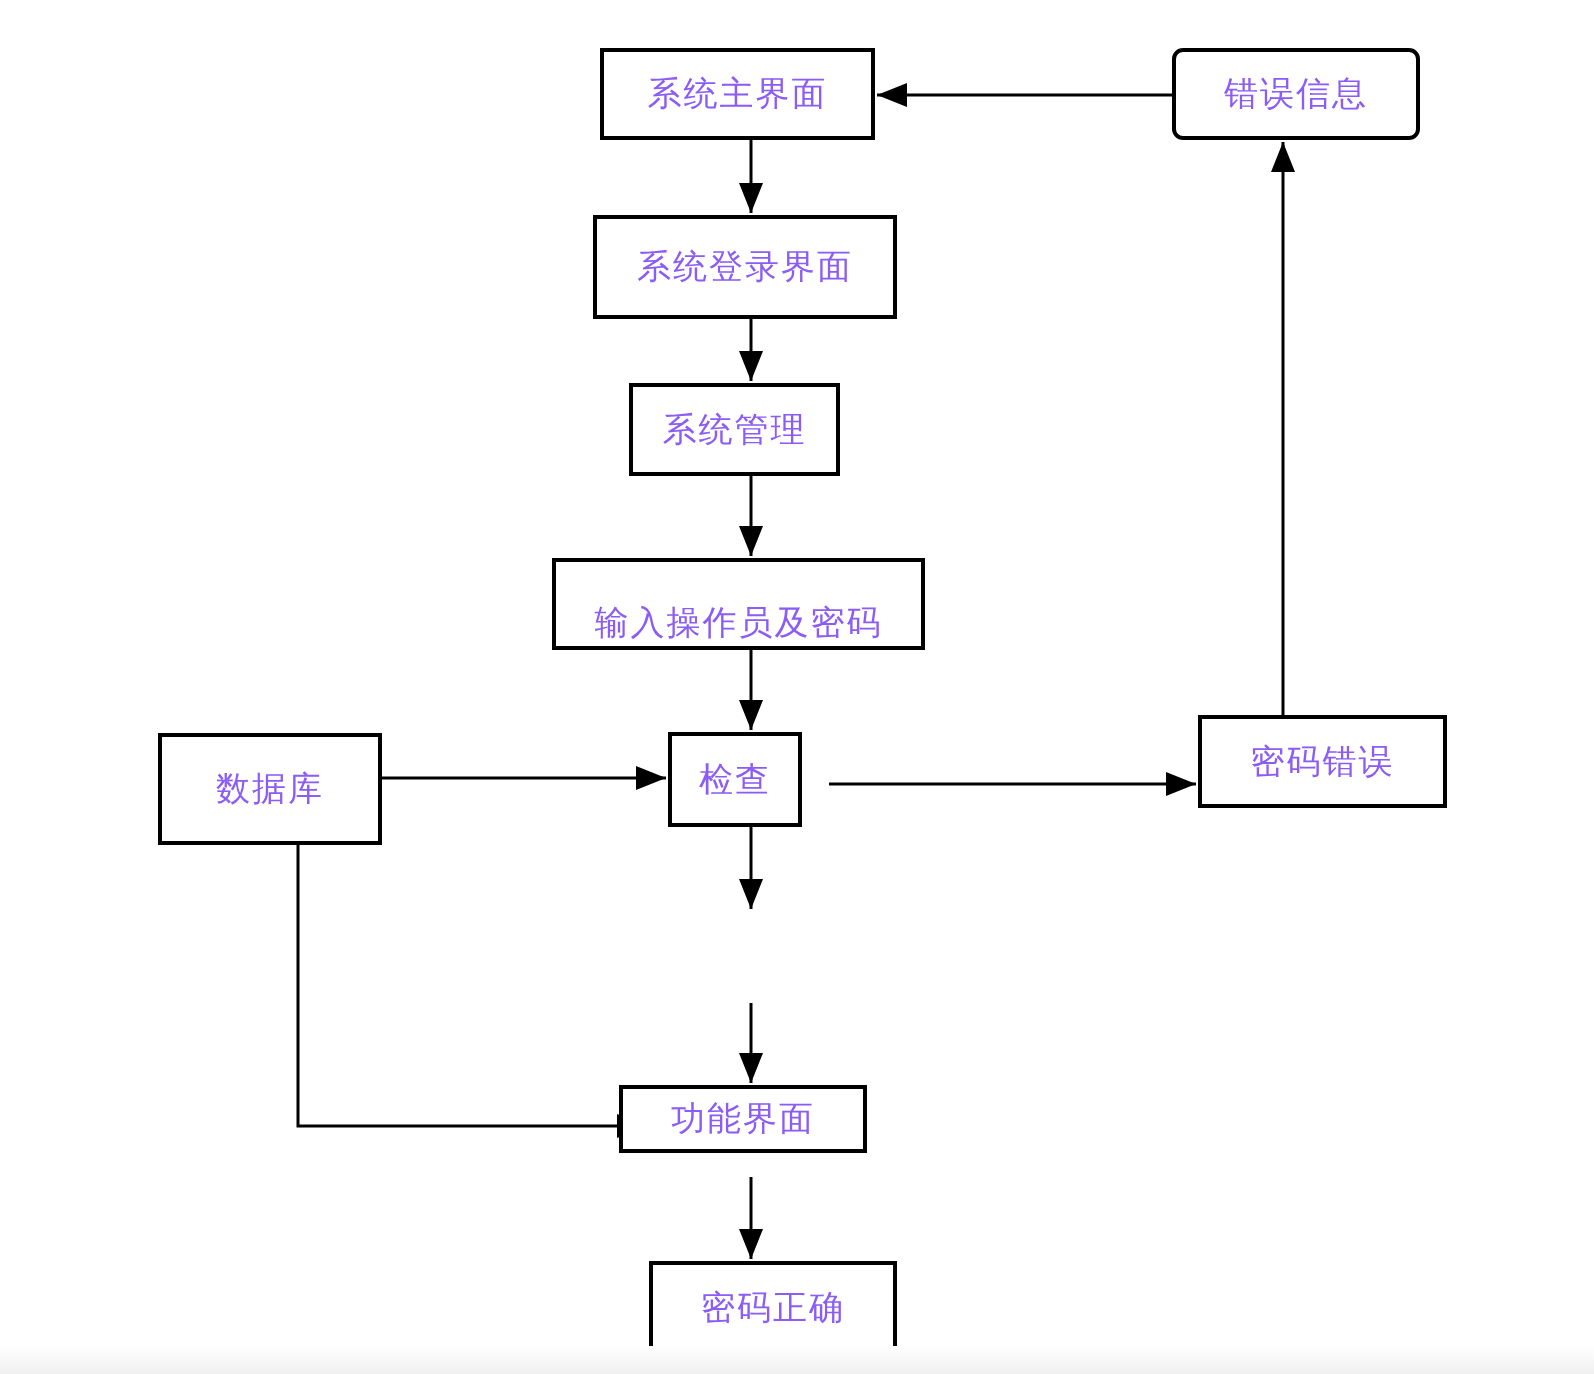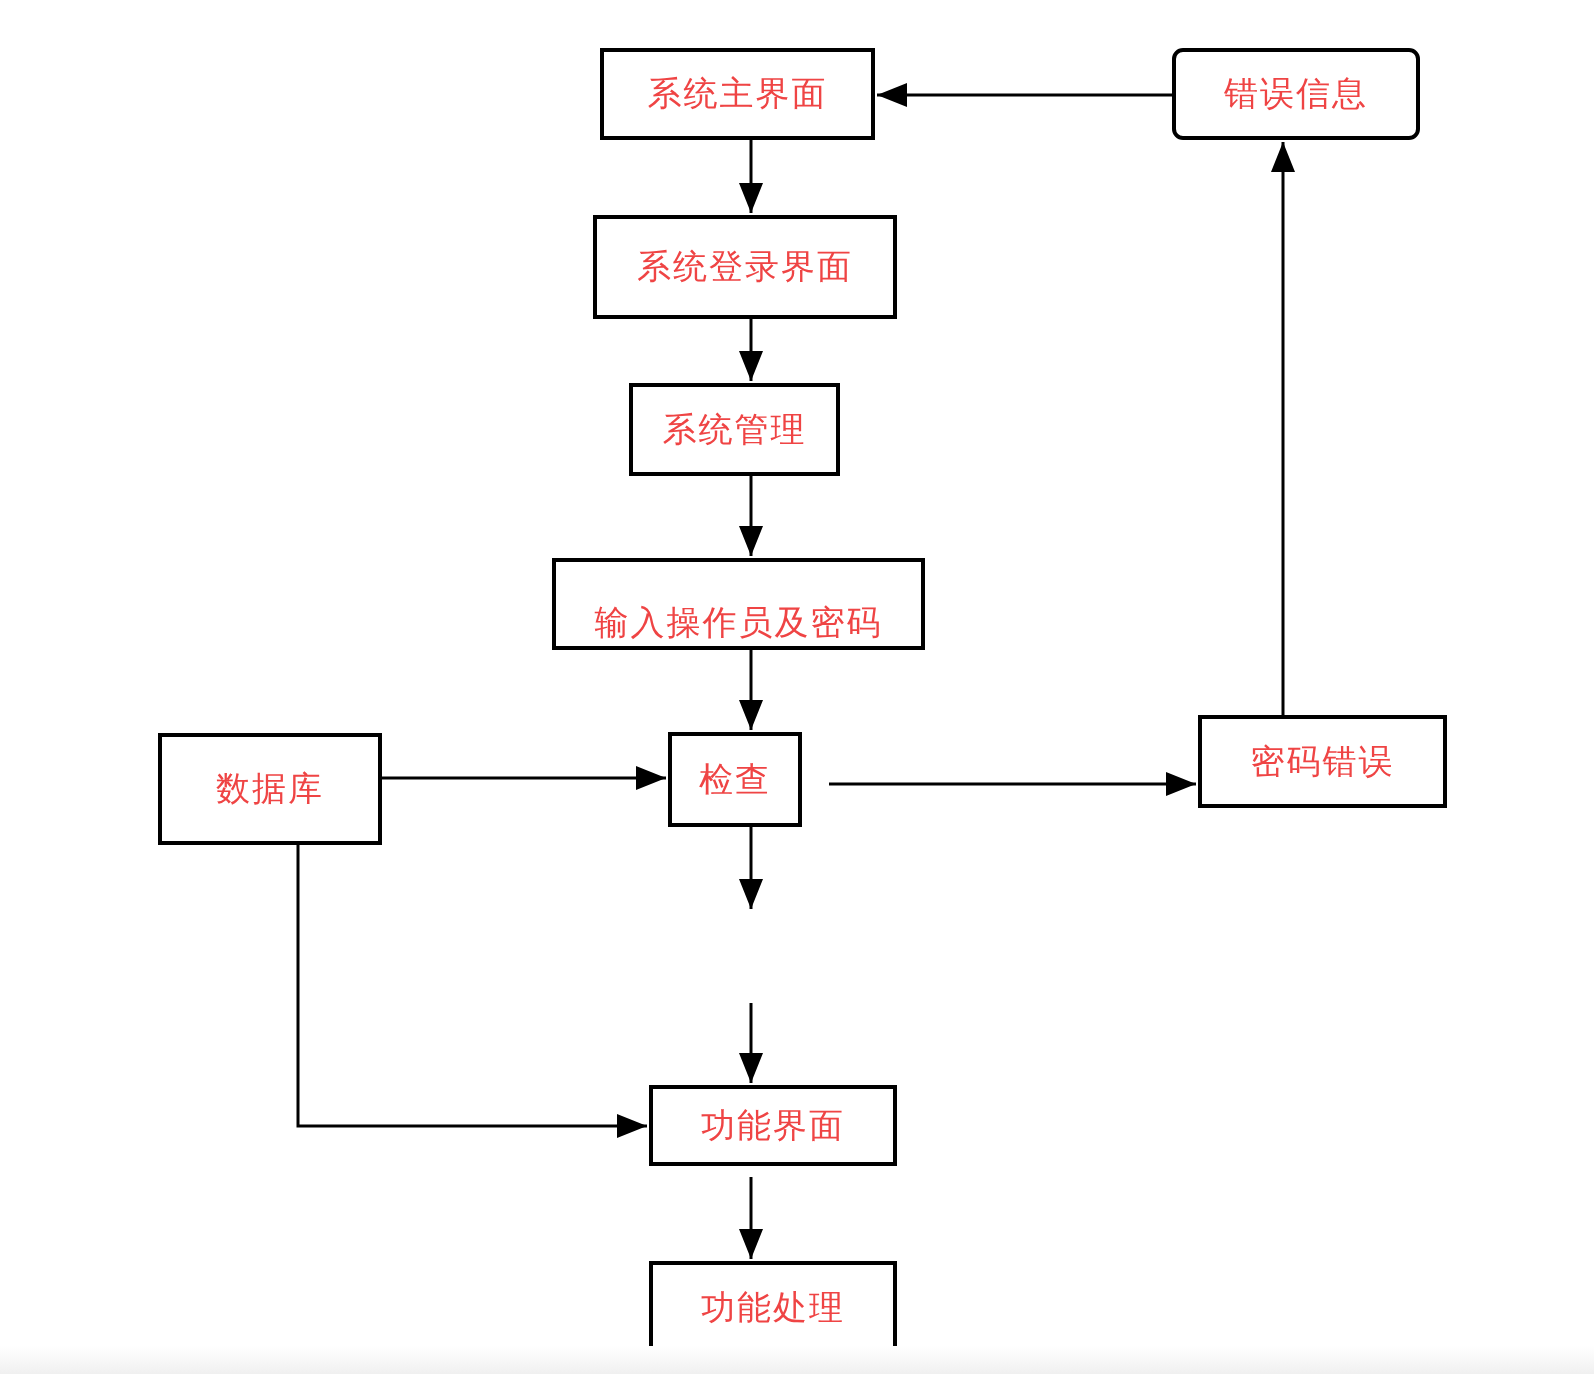--- a/index.html
+++ b/index.html
@@ -27,34 +27,34 @@
     box-sizing: border-box;
     border: 4px solid #000000;
     background: #ffffff;
     display: flex;
     align-items: center;
     justify-content: center;
   }
   .node span {
     font-size: 34px;
     letter-spacing: 2px;
-    color: #ef4444;
+    color: #8b5cf6;
     white-space: nowrap;
   }
   
   #n-system-main       { left: 600px;  top: 48px;   width: 275px; height: 92px; }
   #n-error-info        { left: 1172px; top: 48px;   width: 248px; height: 92px; border-radius: 11px; }
   #n-system-login      { left: 593px;  top: 215px;  width: 304px; height: 104px; }
   #n-system-mgmt       { left: 629px;  top: 383px;  width: 211px; height: 93px; }
   #n-input-op-pwd      { left: 552px;  top: 558px;  width: 373px; height: 92px; align-items: flex-end; }
   #n-check             { left: 668px;  top: 732px;  width: 134px; height: 95px; }
   #n-database          { left: 158px;  top: 733px;  width: 224px; height: 112px; }
   #n-password-wrong    { left: 1198px; top: 715px;  width: 249px; height: 93px; }
   #n-password-correct  { left: 650px;  top: 911px;  width: 227px; height: 92px; }
-  #n-function-ui       { left: 649px;  top: 1085px; width: 248px; height: 81px; }
+  #n-function-ui       { left: 619px;  top: 1085px; width: 248px; height: 68px; }
   #n-function-process  { left: 649px;  top: 1261px; width: 248px; height: 93px; }
   .bottom-fade {
     position: absolute;
     left: 0;
     bottom: 0;
     width: 100%;
     height: 28px;
     background: linear-gradient(#ffffff, #f0f0f0);
     pointer-events: none;
   }
@@ -107,17 +107,17 @@
   <div class="node" id="n-database">
     <span>数据库</span>
   </div>
   <div class="node" id="n-password-wrong">
     <span>密码错误</span>
   </div>
   <div class="node" id="n-function-ui">
     <span>功能界面</span>
   </div>
   <div class="node" id="n-function-process">
-    <span>功能处理</span>
+    <span>密码正确</span>
   </div>
 
   <div class="bottom-fade"></div>
 </div>
 
 </body></html>

